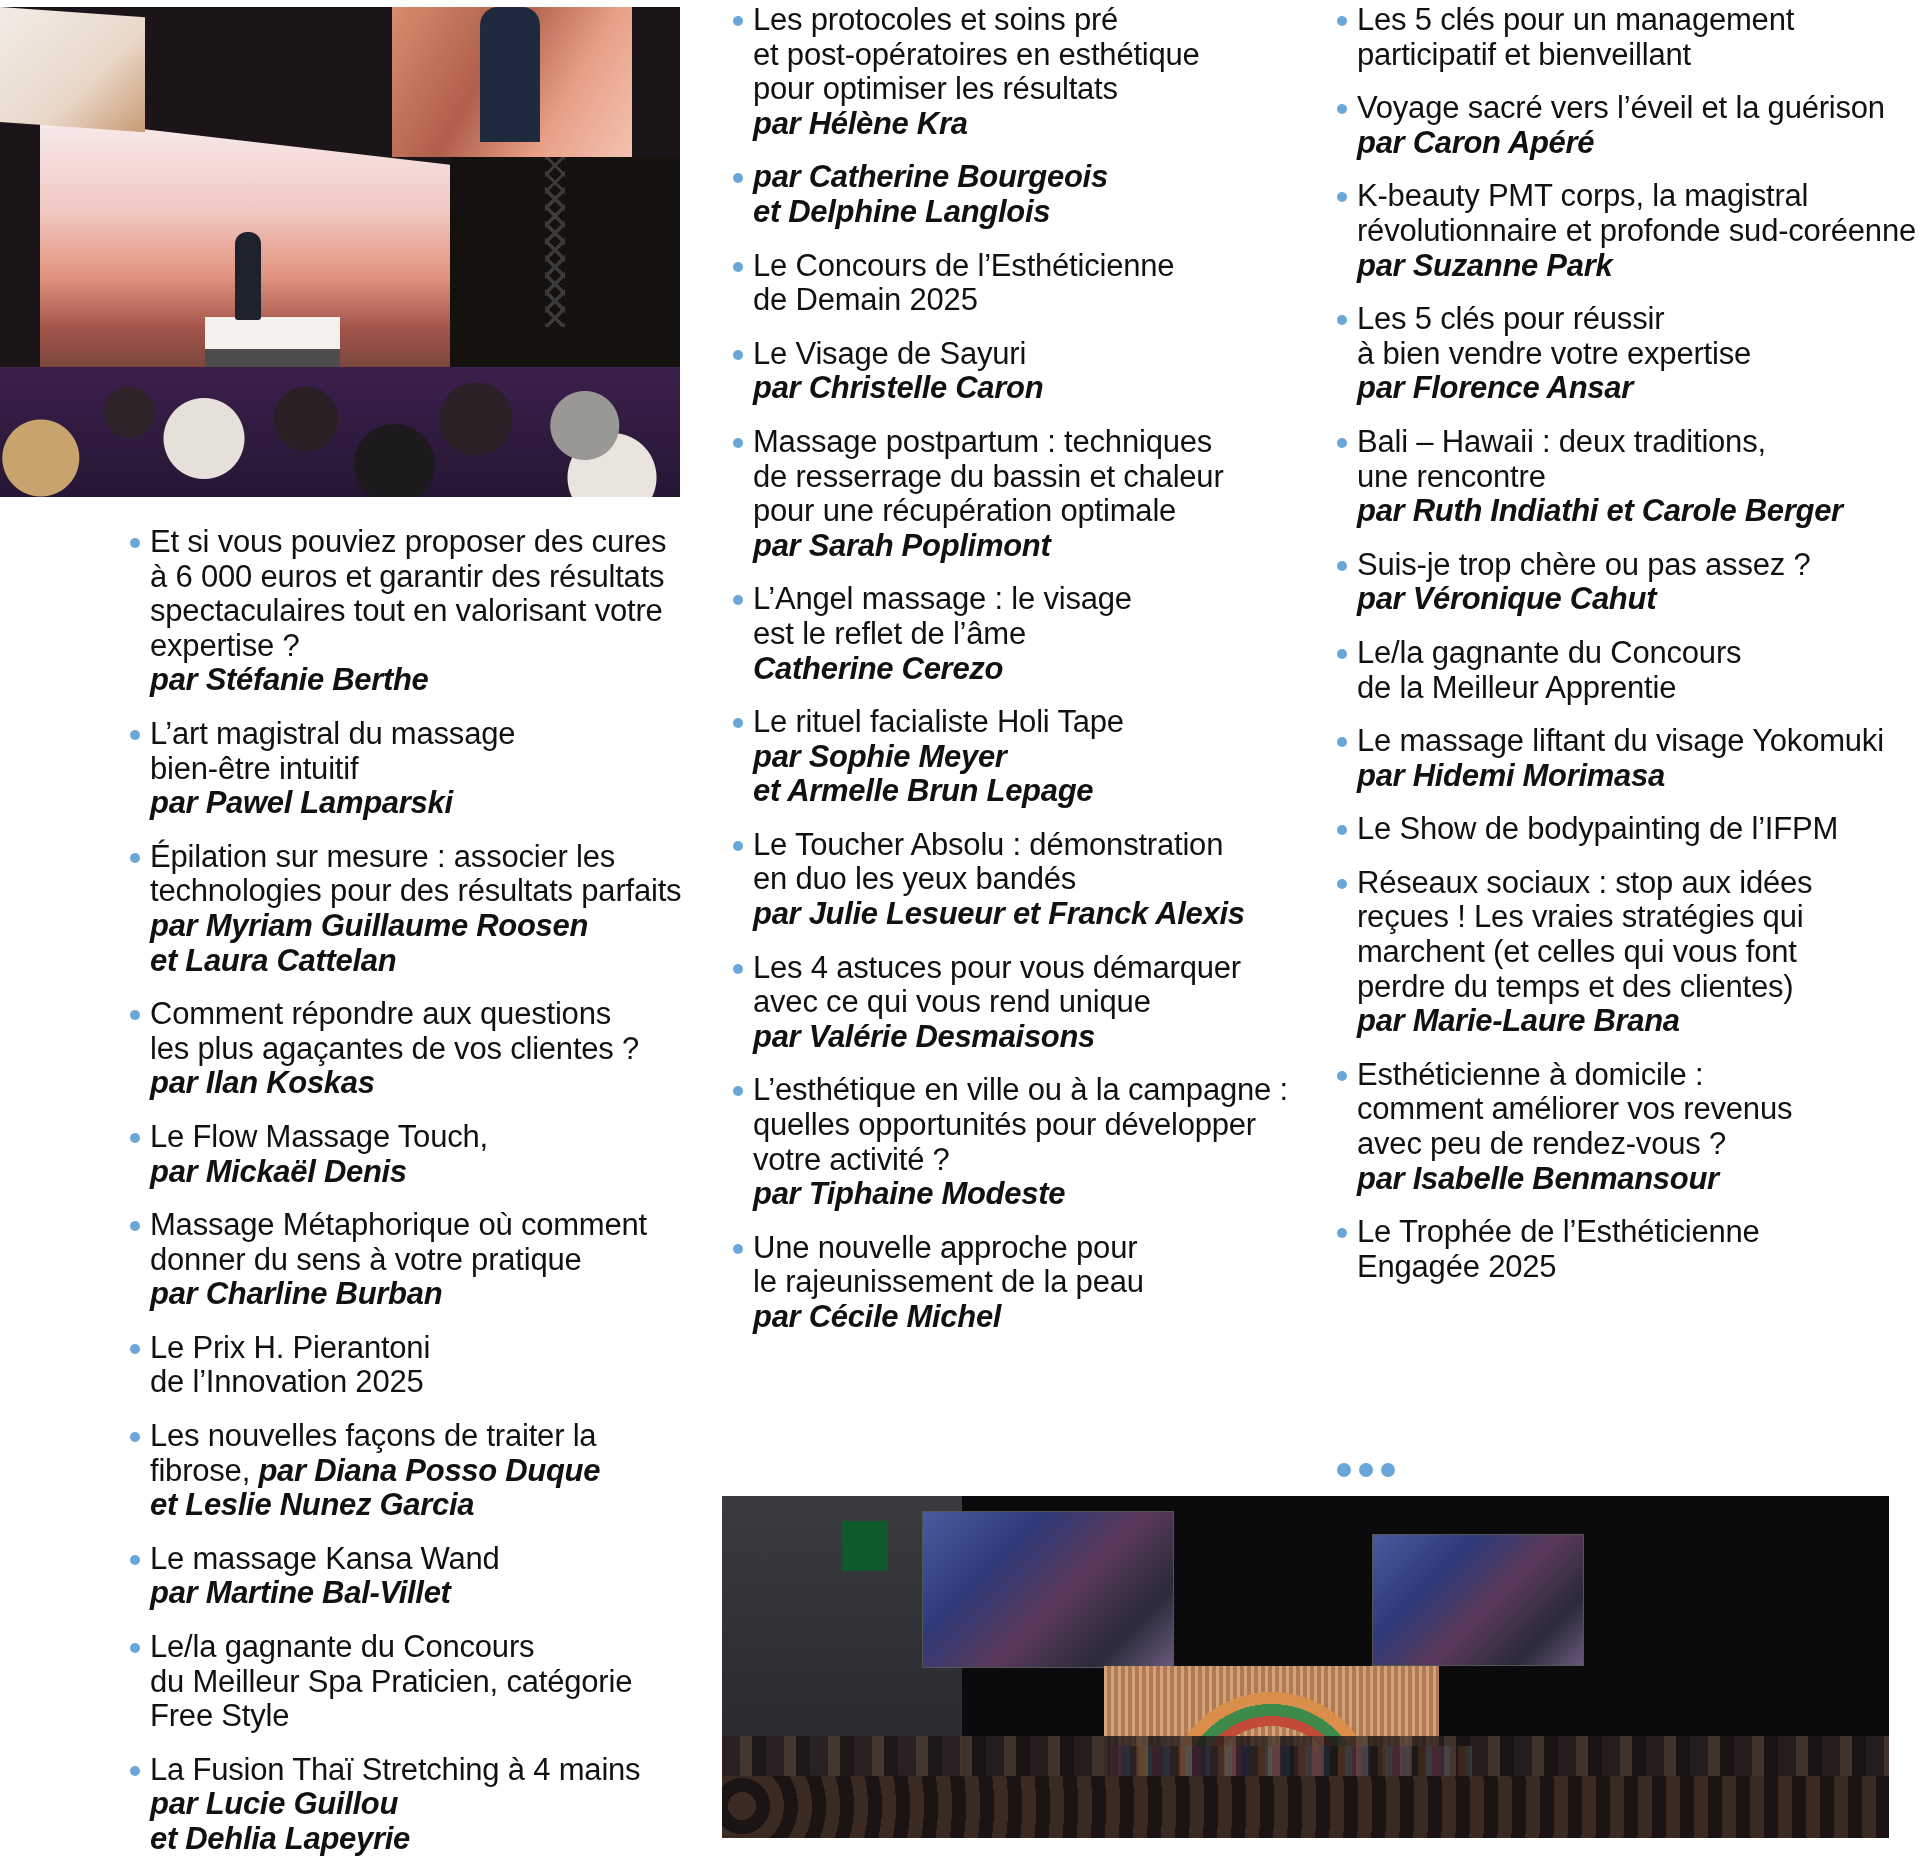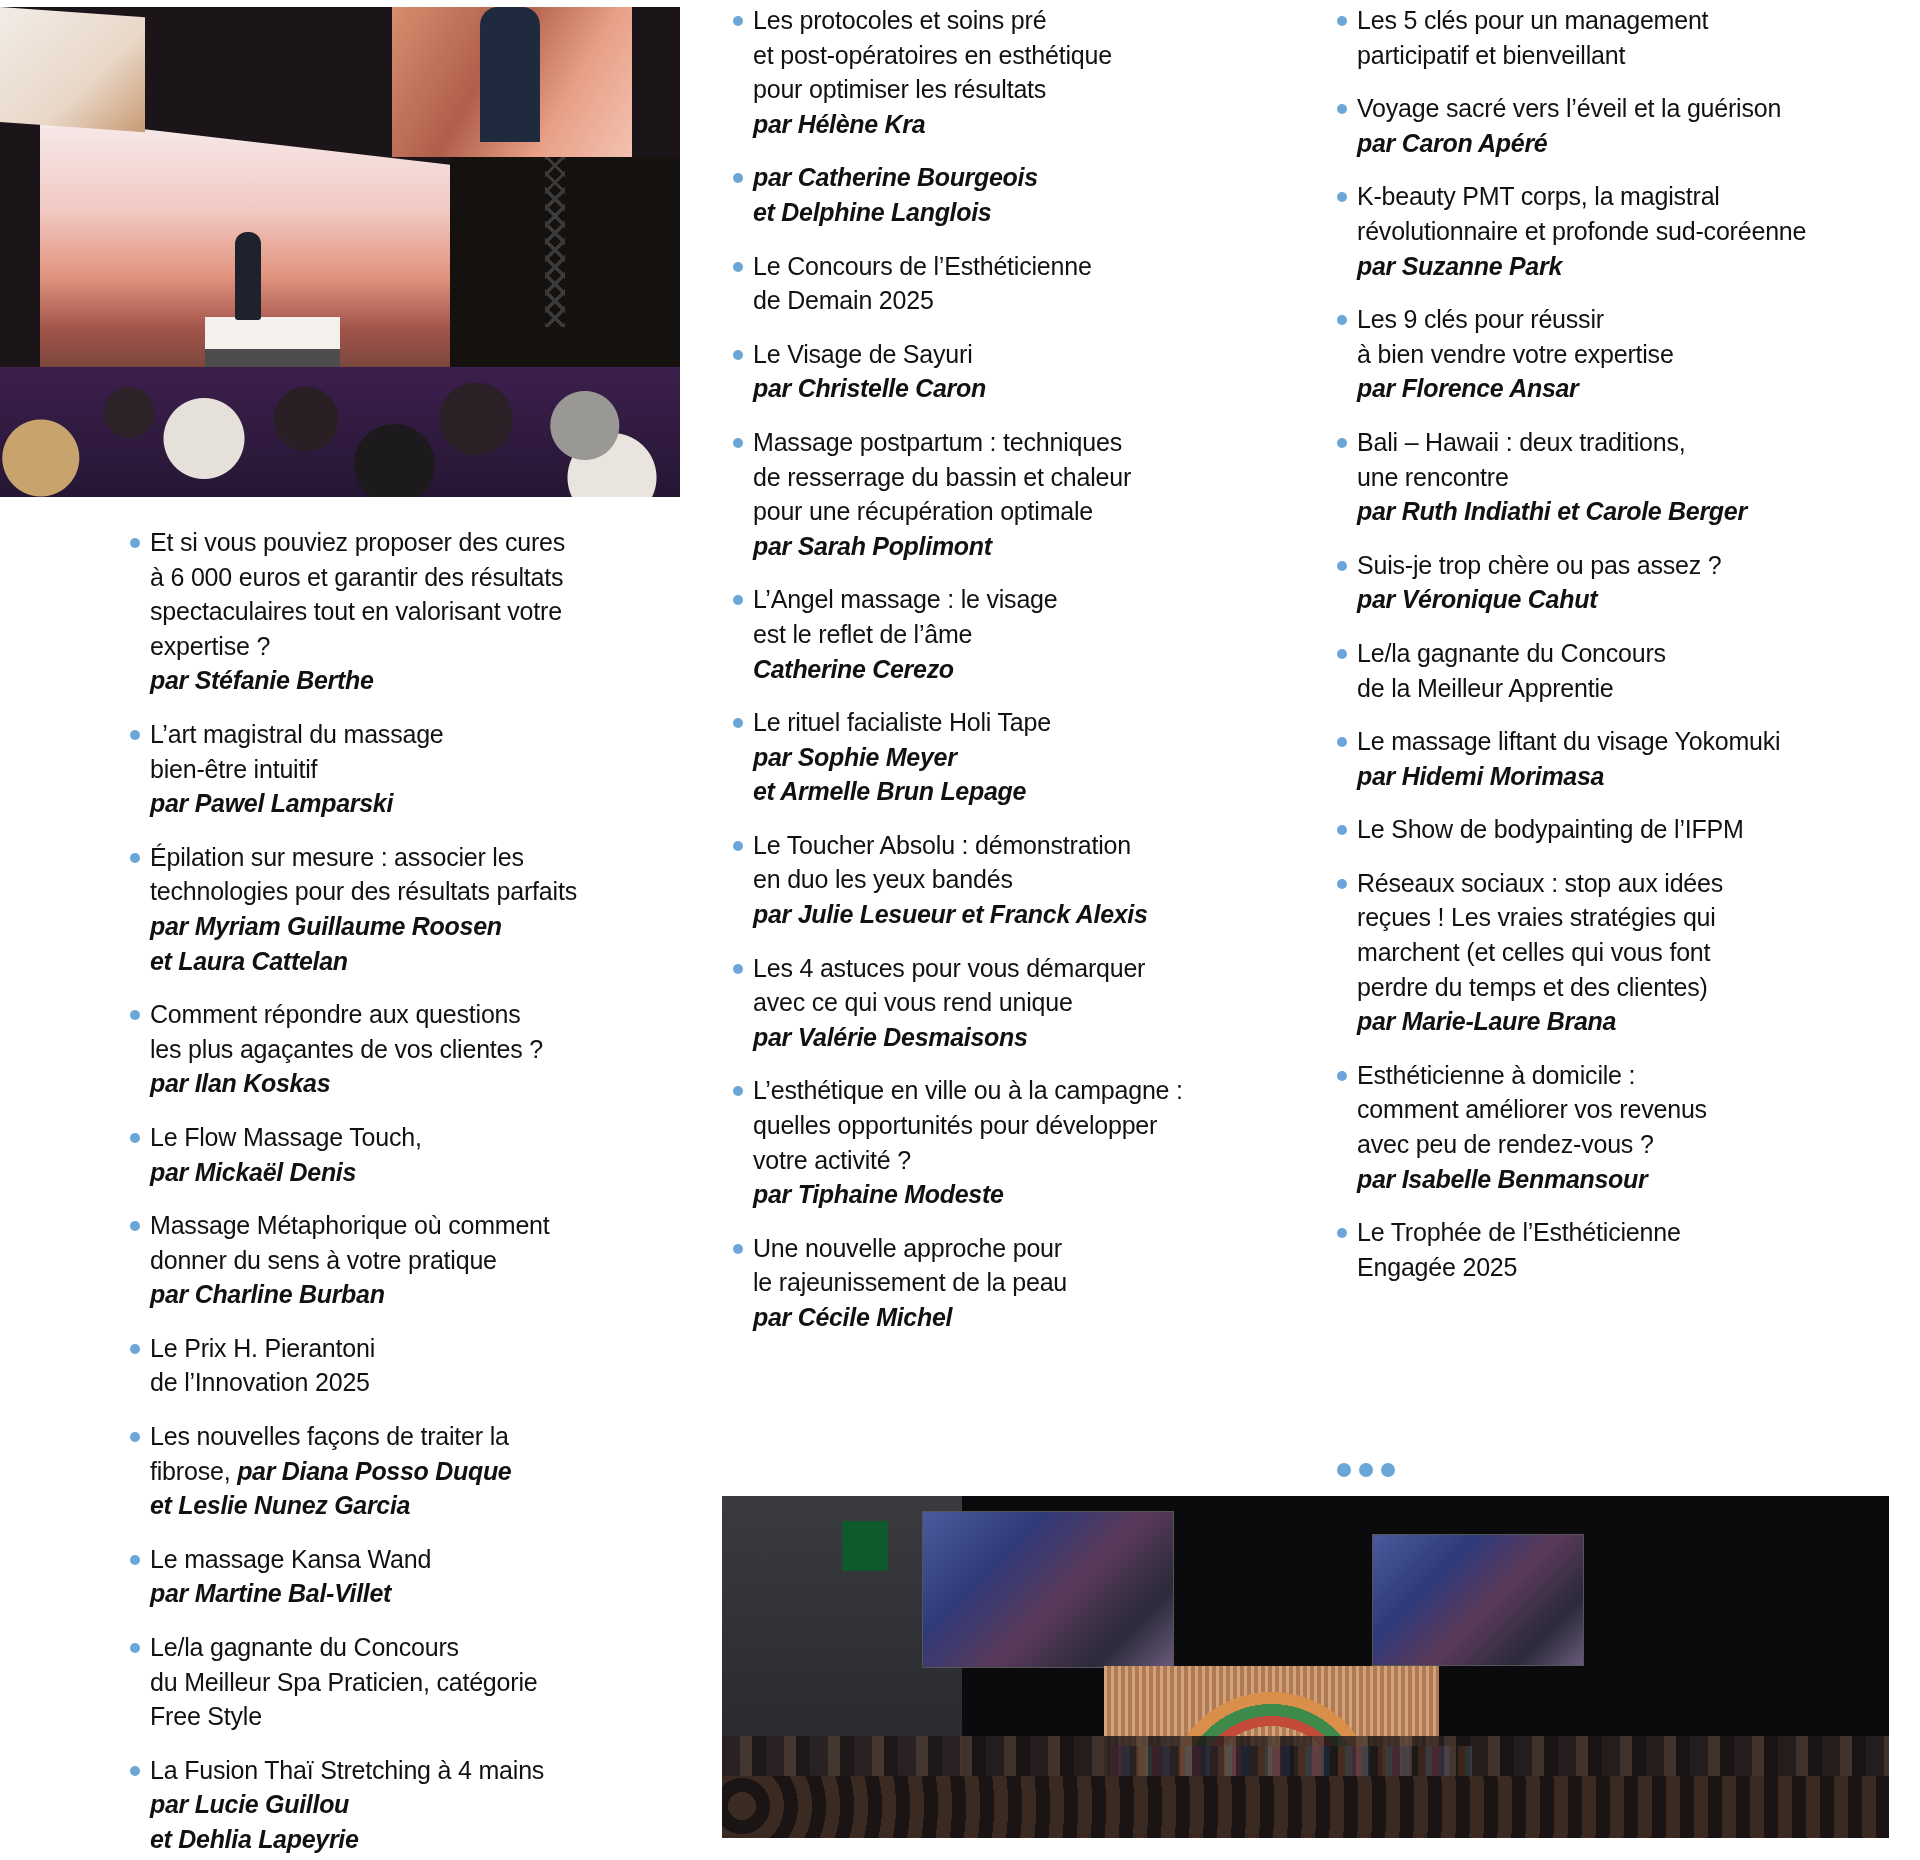--- a/index.html
+++ b/index.html
@@ -62,21 +62,21 @@
   .bs-crowd2 { position:absolute; left:0; top:240px; width:1167px; height:60px;
     background: repeating-linear-gradient(90deg,#2a2020 0 18px,#4a3a30 18px 30px,#1b1616 30px 44px); opacity:.85; }
 
   
   .column { position: absolute; margin: 0; padding: 0; list-style: none; }
   .col-1 { left: 130px; top: 525px; width: 570px; }
   .col-2 { left: 733px; top: 3px; width: 580px; }
   .col-3 { left: 1337px; top: 3px; width: 583px; }
 
   .item { position: relative; padding-left: 20px; margin: 0 0 19px 0;
-          font-size: 25px; line-height: 34.6px; letter-spacing: -0.2px; }
+          font-size: 31px; line-height: 34.6px; letter-spacing: -0.2px; }
   .bullet { position: absolute; left: 0; top: 13px; width: 10px; height: 10px;
             border-radius: 50%; background: #6aa7d8; }
   .title { display: block; white-space: pre-line; font-weight: 400; }
   .title-inline { white-space: pre-line; margin-top: 13px; }
   .author { display: block; white-space: pre-line; font-weight: 700; font-style: italic; letter-spacing: -0.3px; }
   .author-inline { font-weight: 700; font-style: italic; white-space: pre-line; letter-spacing: -0.3px; }
 
   .more-dots { position: absolute; left: 1337px; top: 1463px; display: flex; gap: 8px; }
   .more-dots span { width: 14px; height: 14px; border-radius: 50%; background: #6aa7d8; display:block; }
 </style>
@@ -243,21 +243,21 @@
       <span class="author">par Caron Apéré</span>
     </li>
   <li class="item">
       <span class="bullet"></span>
       <span class="title">K-beauty PMT corps, la magistral
 révolutionnaire et profonde sud-coréenne</span>
       <span class="author">par Suzanne Park</span>
     </li>
   <li class="item">
       <span class="bullet"></span>
-      <span class="title">Les 9 clés pour réussir
+      <span class="title">Les 5 clés pour réussir
 à bien vendre votre expertise</span>
       <span class="author">par Florence Ansar</span>
     </li>
   <li class="item">
       <span class="bullet"></span>
       <span class="title">Bali – Hawaii : deux traditions,
 une rencontre</span>
       <span class="author">par Ruth Indiathi et Carole Berger</span>
     </li>
   <li class="item">

